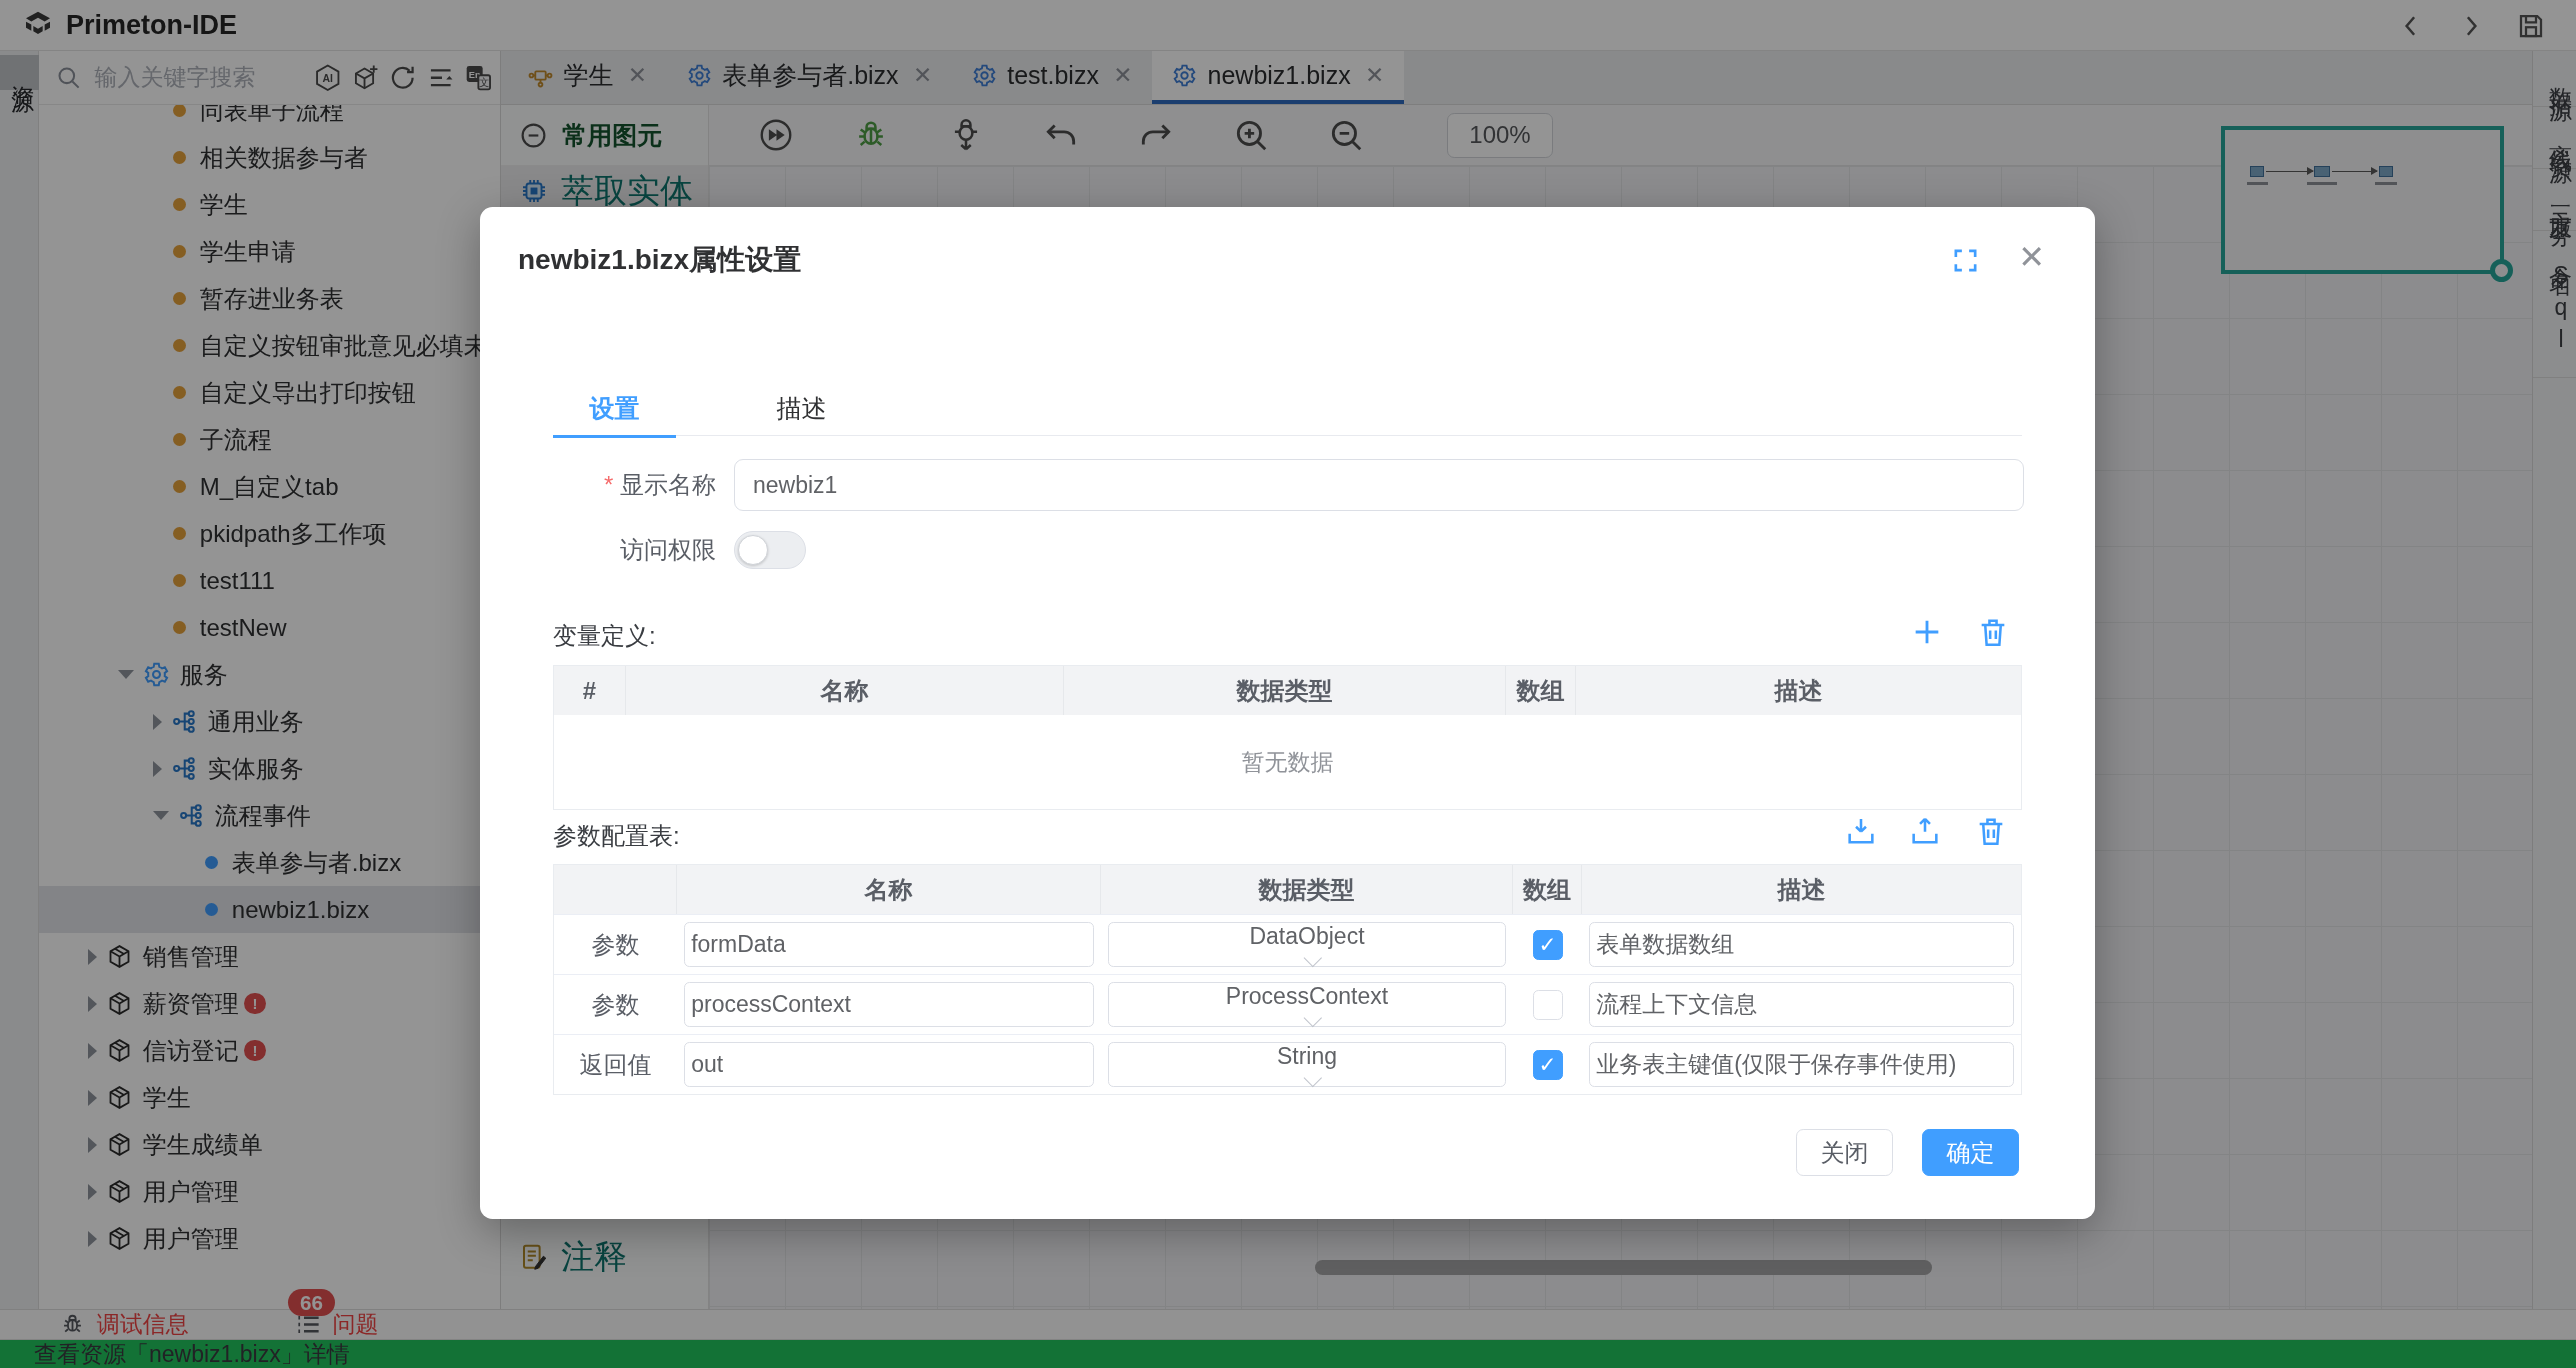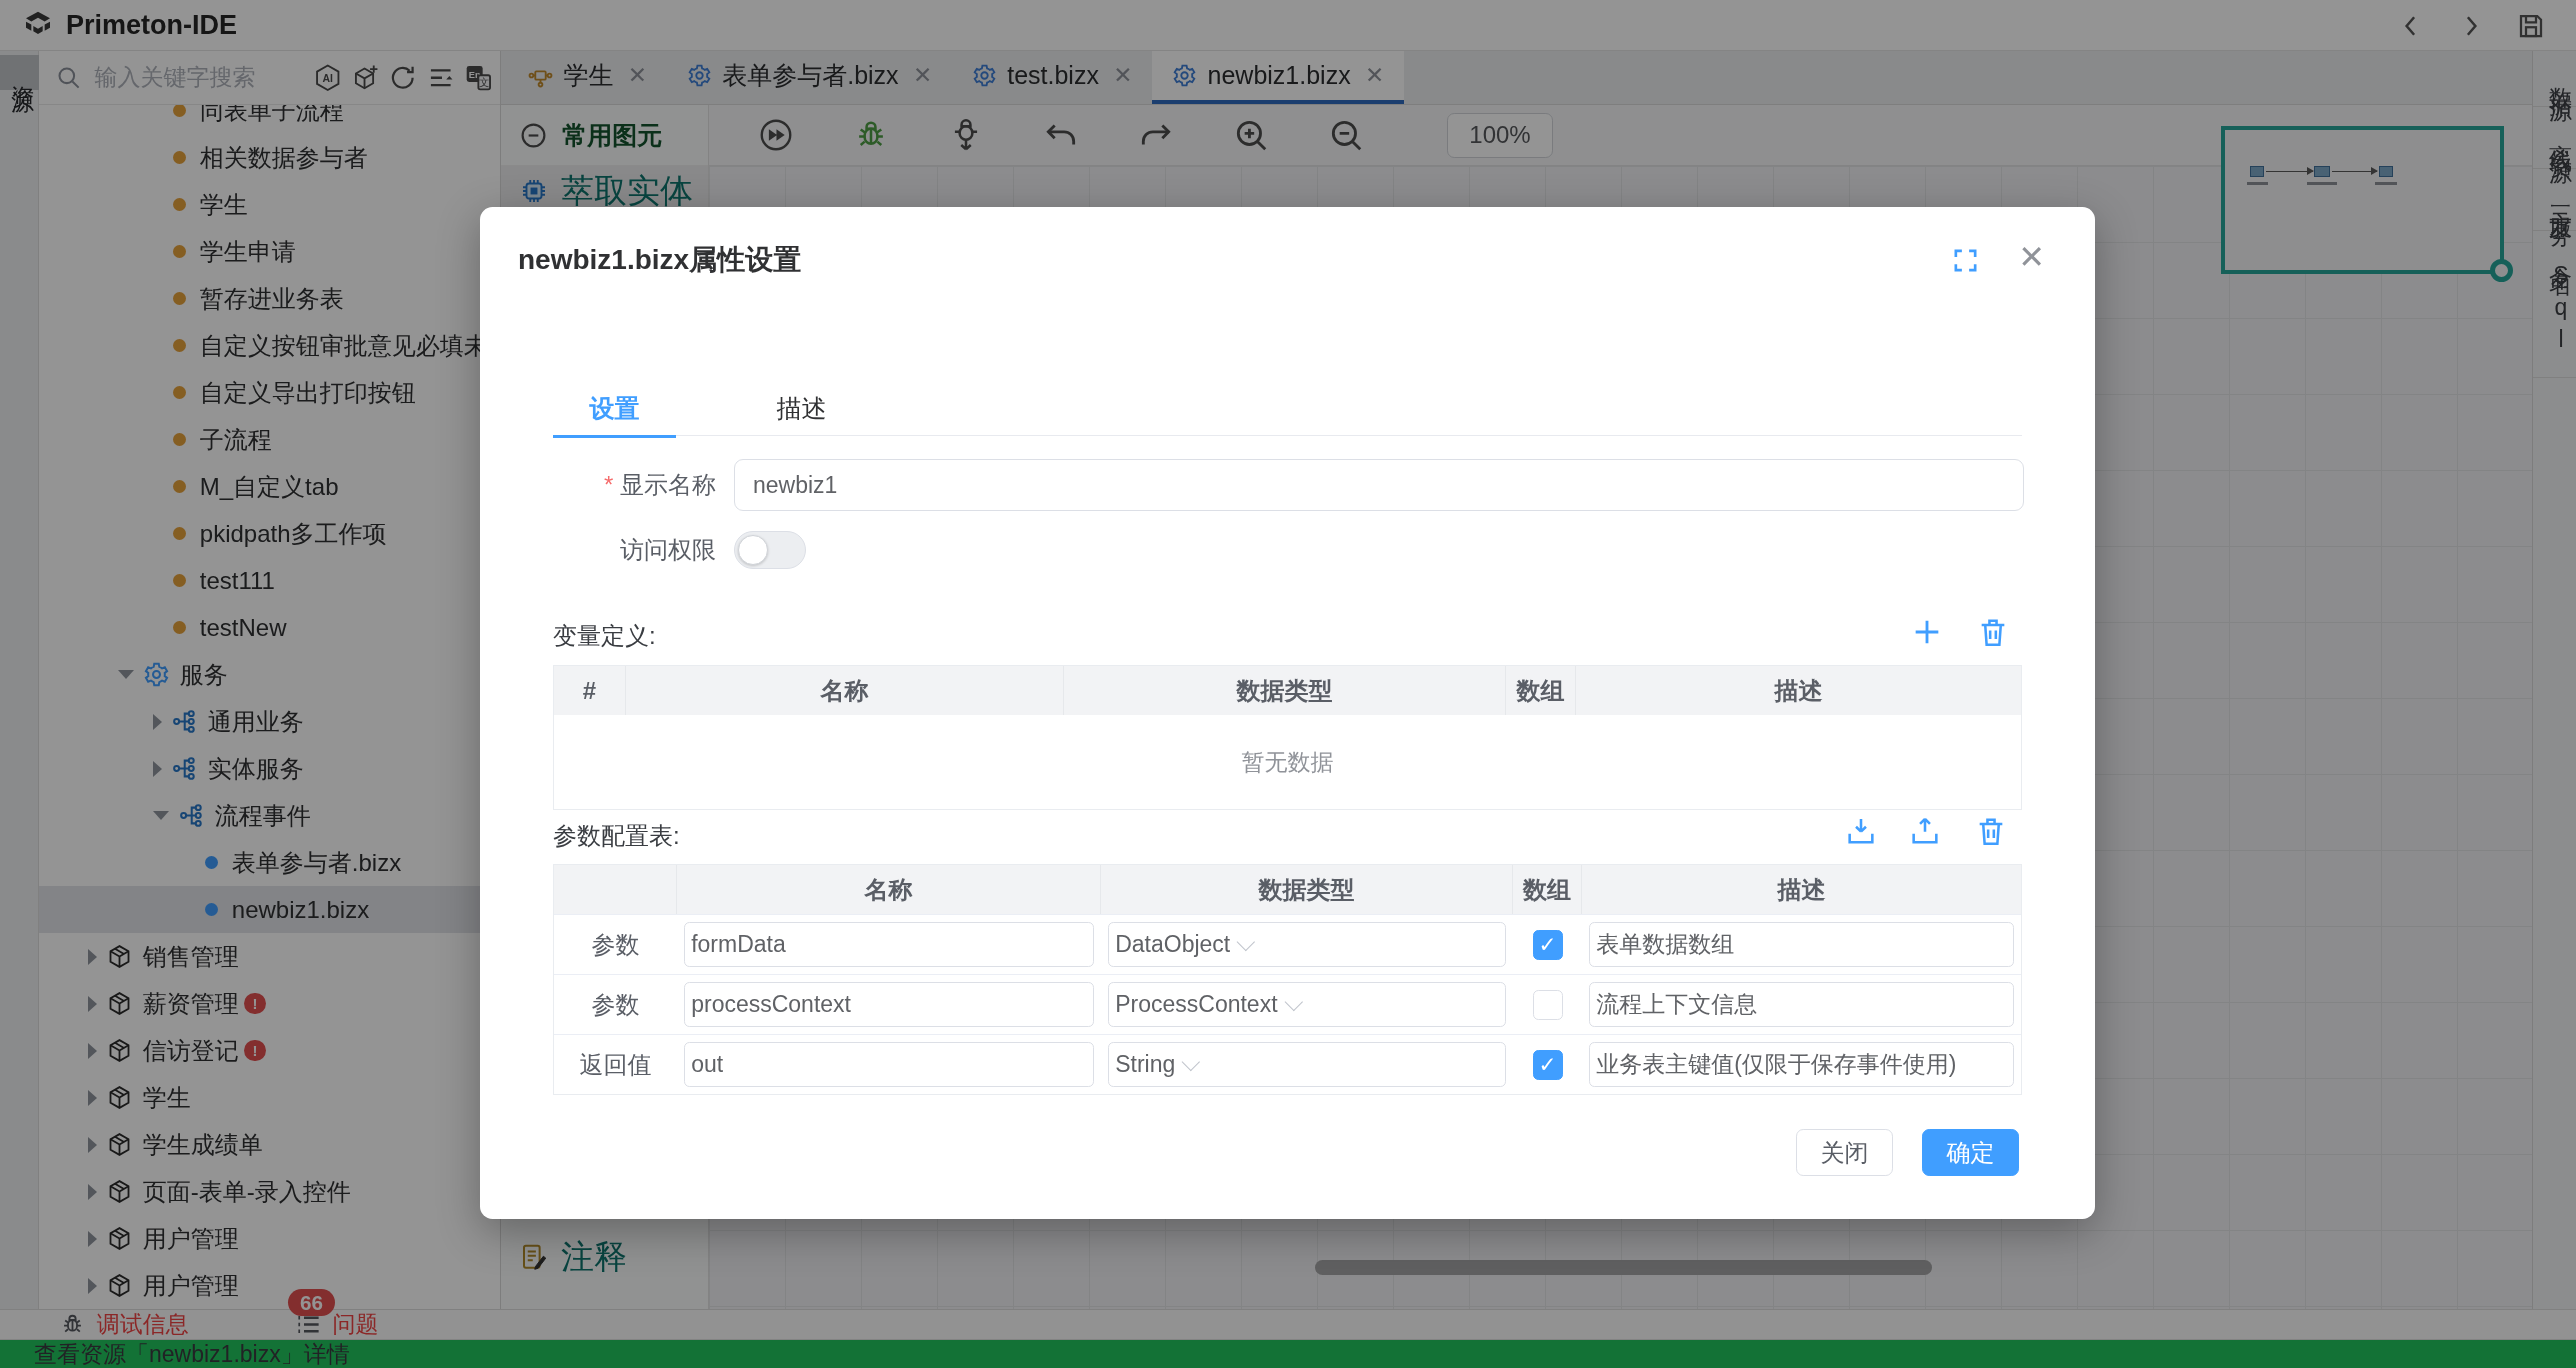--- a/index.html
+++ b/index.html
@@ -105,21 +105,21 @@
   .icon-btn { position:absolute; width:34px; height:34px; color:#409eff; cursor:pointer; }
   .vtable { position:absolute; left:73px; right:73px; border:0.9px solid #e9ecf0; }
   .vt-head { display:flex; height:49px; background:#f2f3f5; }
   .vt-head .cell { display:flex; align-items:center; justify-content:center; font-size:24px; font-weight:bold; color:#5a5e66; border-right:0.9px solid #e6e8eb; }
   .vt-head .cell:last-child { border-right:none; }
   .vt-empty { height:94px; display:flex; align-items:center; justify-content:center; font-size:23px; color:#909399; background:#fff; }
   .p-row { display:flex; height:60px; border-top:0.9px solid #ebeef5; background:#fff; }
   .p-cell { display:flex; align-items:center; justify-content:center; }
   .p-kind { font-size:24px; color:#5a5e66; }
   .cell-input { width:100%; margin:0 7.2px; height:45px; border:0.9px solid #dcdfe6; border-radius:5.4px; font-size:23px; color:#606266; display:flex; align-items:center; padding:0 6px; background:#fff; }
-  .cell-sel { cursor:pointer; }
+  .cell-sel { justify-content:space-between; cursor:pointer;flex-direction:column; }
   .chev { width:12.5px; height:12.5px; border-right:1.8px solid #c0c4cc; border-bottom:1.8px solid #c0c4cc; transform:rotate(45deg) translateY(-3.6px); flex:none; margin-left:7.2px; }
   .cb { width:30px; height:30px; border-radius:5.4px; border:1.8px solid #dcdfe6; background:#fff; cursor:pointer; }
   .cb.on { background:#409eff; border-color:#409eff; color:#fff; font-size:21.5px; font-weight:bold; display:flex; align-items:center; justify-content:center; }
   .m-footer { position:absolute; top:922px; right:76px; display:flex; gap:29px; }
   .btn { height:47px; border-radius:7.2px; font-size:24px; display:flex; align-items:center; justify-content:center; cursor:pointer; }
   .btn.ghost { width:97px; background:#fff; border:0.9px solid #dcdfe6; color:#5a5e66; }
   .btn.primary { width:97px; background:#409eff; border:0.9px solid #409eff; color:#fff; }
 
   
   .vc0{width:72px;} .vc1{width:438px;} .vc2{width:442px;} .vc3{width:70px;} .vc4{flex:1;}
@@ -338,30 +338,20 @@
       </div>
       <div class="tree-row" style="padding-left: 49px;">
         <span class="tri right"></span>
         <span class="t-ic box">
           <svg viewBox="0 0 24 24" fill="none" stroke="currentColor" stroke-width="1.6">
             <path d="M12 2.8l8 4.6v9.2l-8 4.6-8-4.6V7.4z"></path>
             <path d="M4 7.4l8 4.6 8-4.6M12 12v9.2M8 5.1l8 4.6"></path>
           </svg>
         </span>
         <span>学生成绩单</span>
-      </div>
-      <div class="tree-row" style="padding-left: 49px;">
-        <span class="tri right"></span>
-        <span class="t-ic box">
-          <svg viewBox="0 0 24 24" fill="none" stroke="currentColor" stroke-width="1.6">
-            <path d="M12 2.8l8 4.6v9.2l-8 4.6-8-4.6V7.4z"></path>
-            <path d="M4 7.4l8 4.6 8-4.6M12 12v9.2M8 5.1l8 4.6"></path>
-          </svg>
-        </span>
-        <span>页面-表单-录入控件</span>
       </div>
       <div class="tree-row" style="padding-left: 49px;">
         <span class="tri right"></span>
         <span class="t-ic box">
           <svg viewBox="0 0 24 24" fill="none" stroke="currentColor" stroke-width="1.6">
             <path d="M12 2.8l8 4.6v9.2l-8 4.6-8-4.6V7.4z"></path>
             <path d="M4 7.4l8 4.6 8-4.6M12 12v9.2M8 5.1l8 4.6"></path>
           </svg>
         </span>
         <span>用户管理</span>

